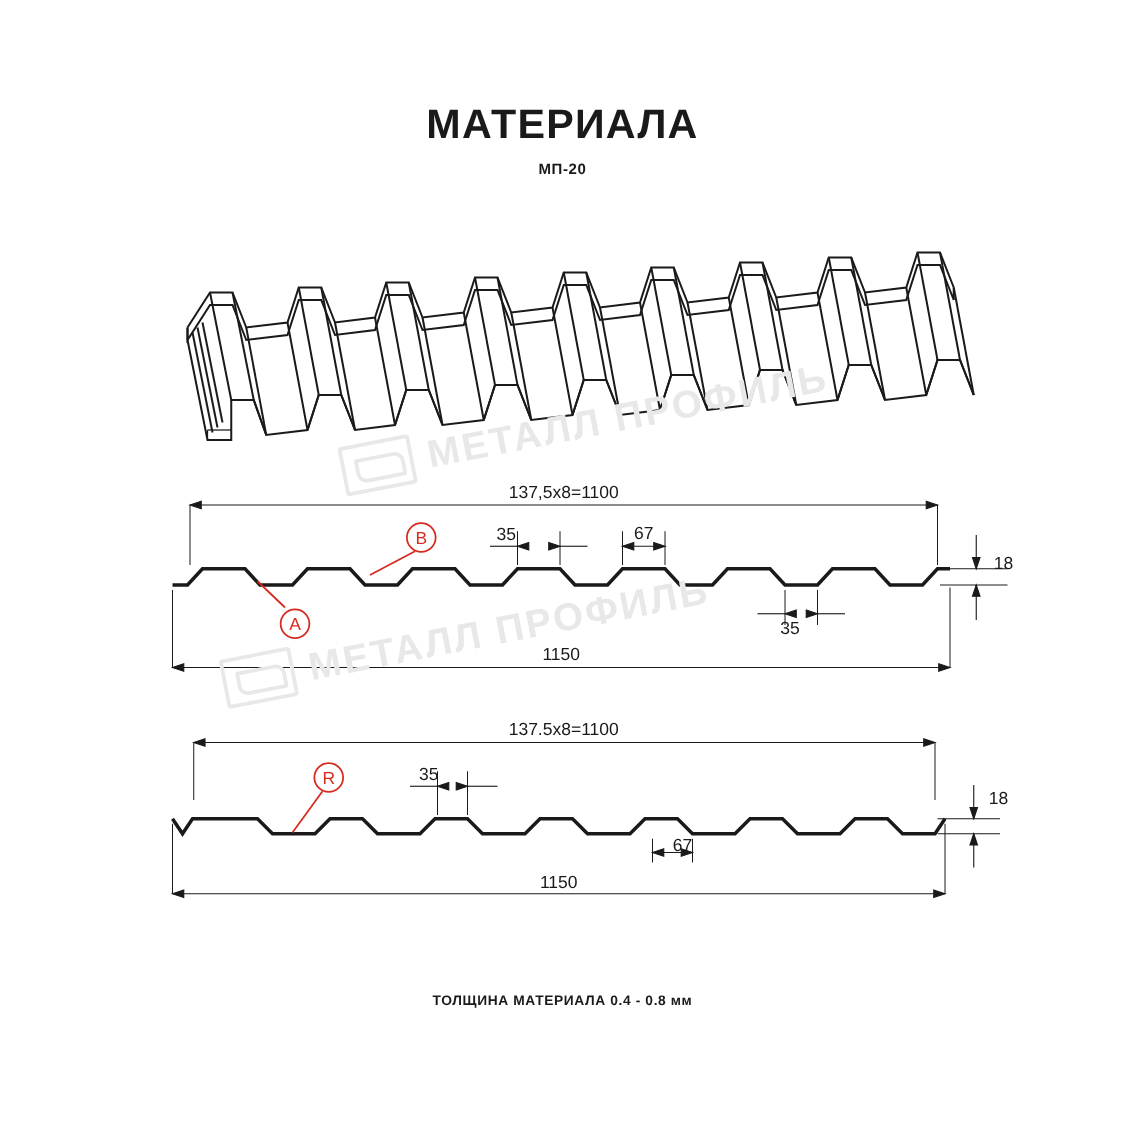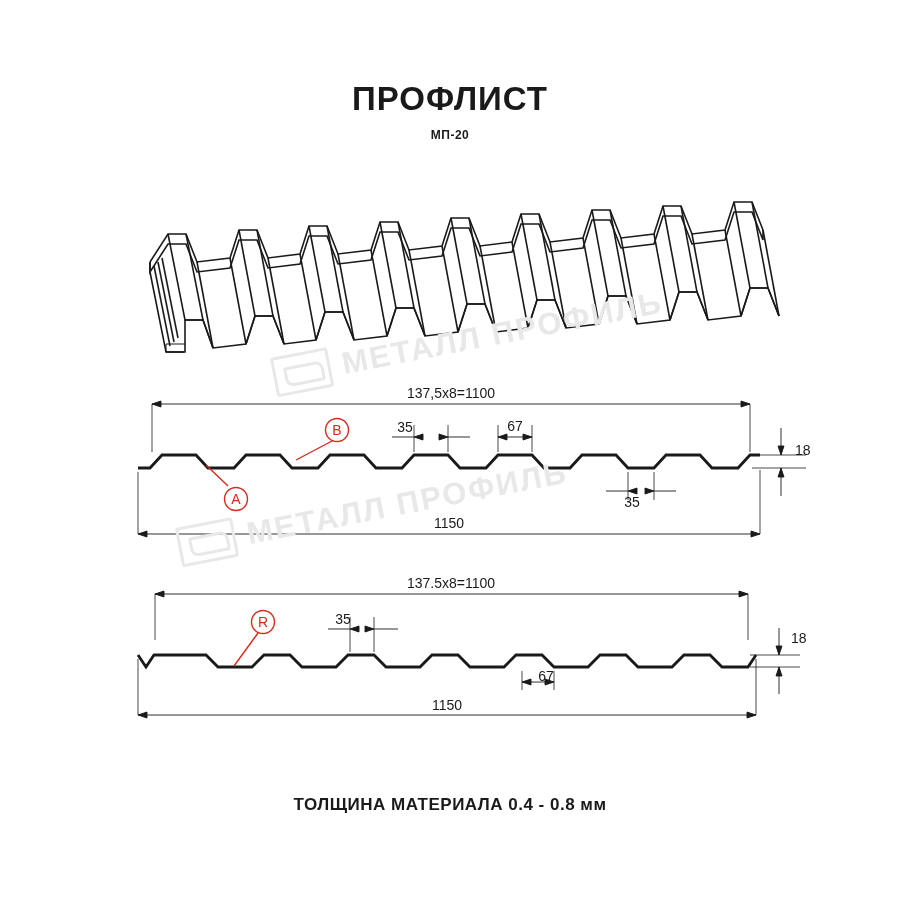--- a/index.html
+++ b/index.html
@@ -42,21 +42,21 @@
     color: #1a1a1a;
     margin-top: 10px;
     letter-spacing: 0.5px;
   }
   .footer-note {
     position: absolute;
     left: 0;
     top: 795px;
     width: 900px;
     text-align: center;
-    font-size: 17px;
+    font-size: 11px;
     font-weight: bold;
     letter-spacing: 0.5px;
     color: #1a1a1a;
     pointer-events: none;
   }
   .wm {
     position: absolute;
     color: #e8e8e8;
     font-weight: bold;
     font-size: 31px;
@@ -341,17 +341,17 @@
 </svg>
 
 <div class="wm" id="wm1">
   <span class="wm-mark"></span><span class="wm-text">МЕТАЛЛ ПРОФИЛЬ</span>
 </div>
 <div class="wm" id="wm2">
   <span class="wm-mark"></span><span class="wm-text">МЕТАЛЛ ПРОФИЛЬ</span>
 </div>
 
 <div class="title-block">
-  <div class="title-main">ПРОФЛИСТ</div>
+  <div class="title-main">МАТЕРИАЛА</div>
   <div class="title-sub">МП-20</div>
 </div>
 
 <div class="footer-note">ТОЛЩИНА МАТЕРИАЛА 0.4 - 0.8 мм</div>
 
 </body></html>

